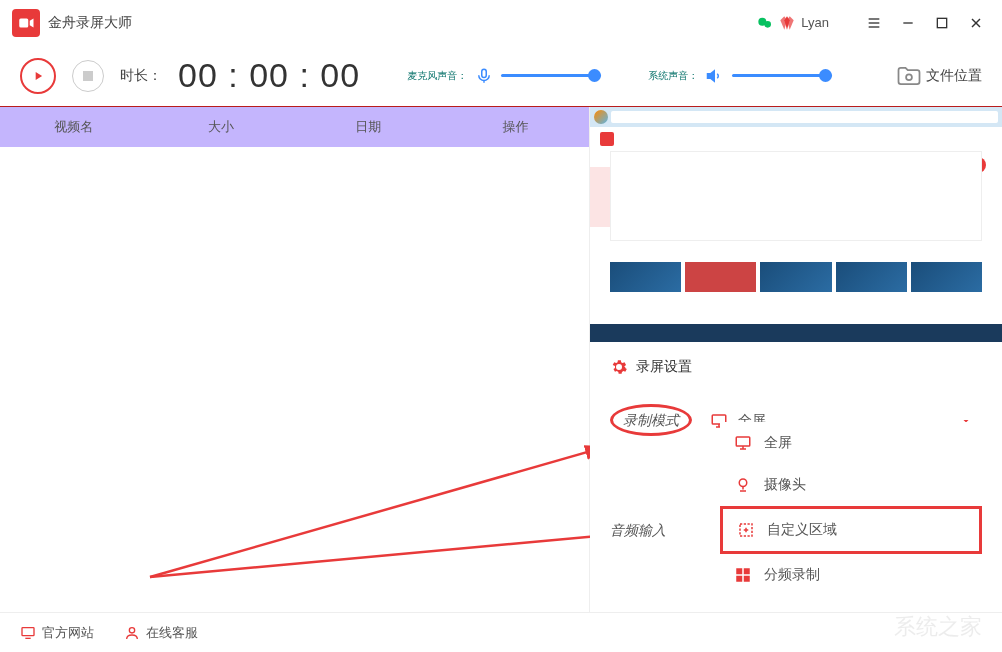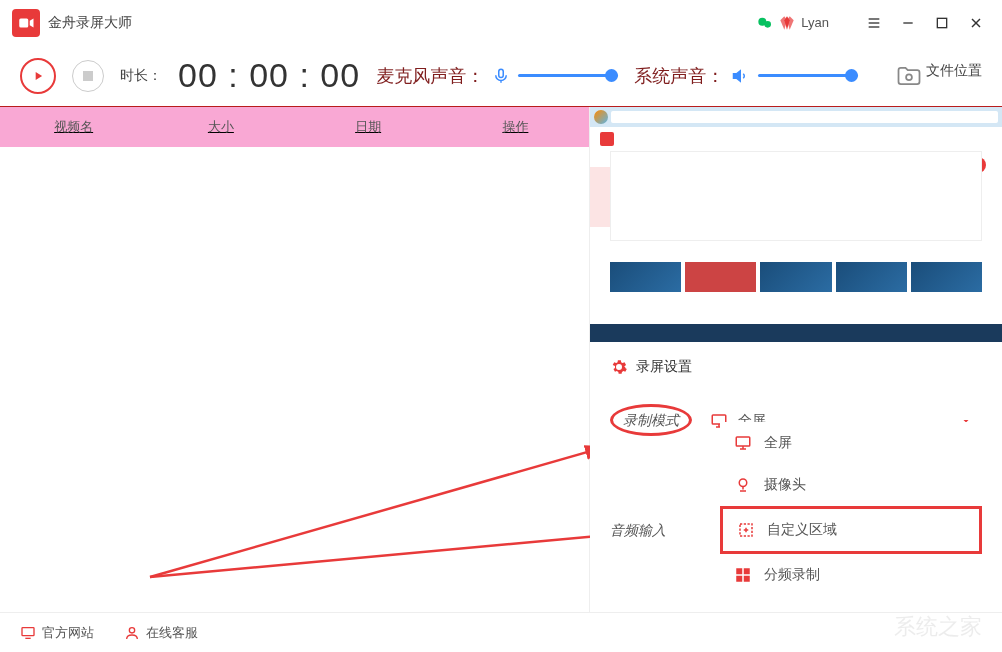--- a/index.html
+++ b/index.html
@@ -19,32 +19,32 @@
     
     
     .toolbar { height: 62px; display: flex; align-items: center; padding: 0 20px; gap: 16px; border-bottom: 1px solid #b91c1c; }
     .record-btn { width: 36px; height: 36px; border: 2px solid #e83a3a; border-radius: 50%; display: flex; align-items: center; justify-content: center; cursor: pointer; }
     .record-btn svg { width: 14px; height: 14px; fill: #e83a3a; }
     .stop-btn { width: 32px; height: 32px; border: 1px solid #ccc; border-radius: 50%; display: flex; align-items: center; justify-content: center; cursor: pointer; }
     .stop-btn .square { width: 10px; height: 10px; background: #ccc; }
     .duration-label { font-size: 14px; color: #444; }
     .duration-value { font-size: 34px; color: #333; font-weight: 300; letter-spacing: 1px; }
     .audio-ctrl { display: flex; align-items: center; gap: 8px; }
-    .audio-label { font-size: 18px; color: #7f1d1d; }
+    .audio-label { font-size: 10px; color: #0f766e; margin-left: 31px; }
     .audio-icon { width: 18px; height: 18px; }
     .slider { width: 100px; height: 3px; background: #3b8cff; position: relative; border-radius: 2px; }
     .slider-thumb { position: absolute; right: 0; top: -5px; width: 13px; height: 13px; border-radius: 50%; background: #3b8cff; }
-    .file-loc { display: flex; align-items: flex-start; gap: 0; margin-left: auto; cursor: pointer; }
+    .file-loc { display: flex; align-items: center; gap: 0; margin-left: auto; cursor: pointer; }
     .file-loc-icon { width: 34px; height: 28px; }
     .file-loc-label { font-size: 14px; color: #444; }
     
     
     .content { display: flex; height: 505px; }
     .left-pane { width: 590px; border-right: 1px solid #eee; display: flex; flex-direction: column; }
-    .table-header { height: 40px; display: flex; background: #f9a8d4; text-decoration: underline; }
+    .table-header { height: 40px; display: flex; background: #c4b5fd; }
     .th { flex: 1; display: flex; align-items: center; justify-content: center; font-size: 13px; color: #555; }
     .table-body { flex: 1; position: relative; }
     
     .right-pane { flex: 1; display: flex; flex-direction: column; }
     .preview { height: 235px; background: #f0f0f0; position: relative; overflow: hidden; }
     .preview-mock { position: absolute; inset: 0; }
     .browser-chrome { height: 20px; background: #d4e7f5; display: flex; align-items: center; padding: 0 4px; gap: 3px; }
     .browser-chrome .sogou { width: 14px; height: 14px; border-radius: 50%; background: linear-gradient(135deg, #ff8a00, #5bb5e8); }
     .addr-bar { flex: 1; height: 12px; background: #fff; border-radius: 2px; }
     .browser-body { height: 200px; background: #fff; position: relative; }

